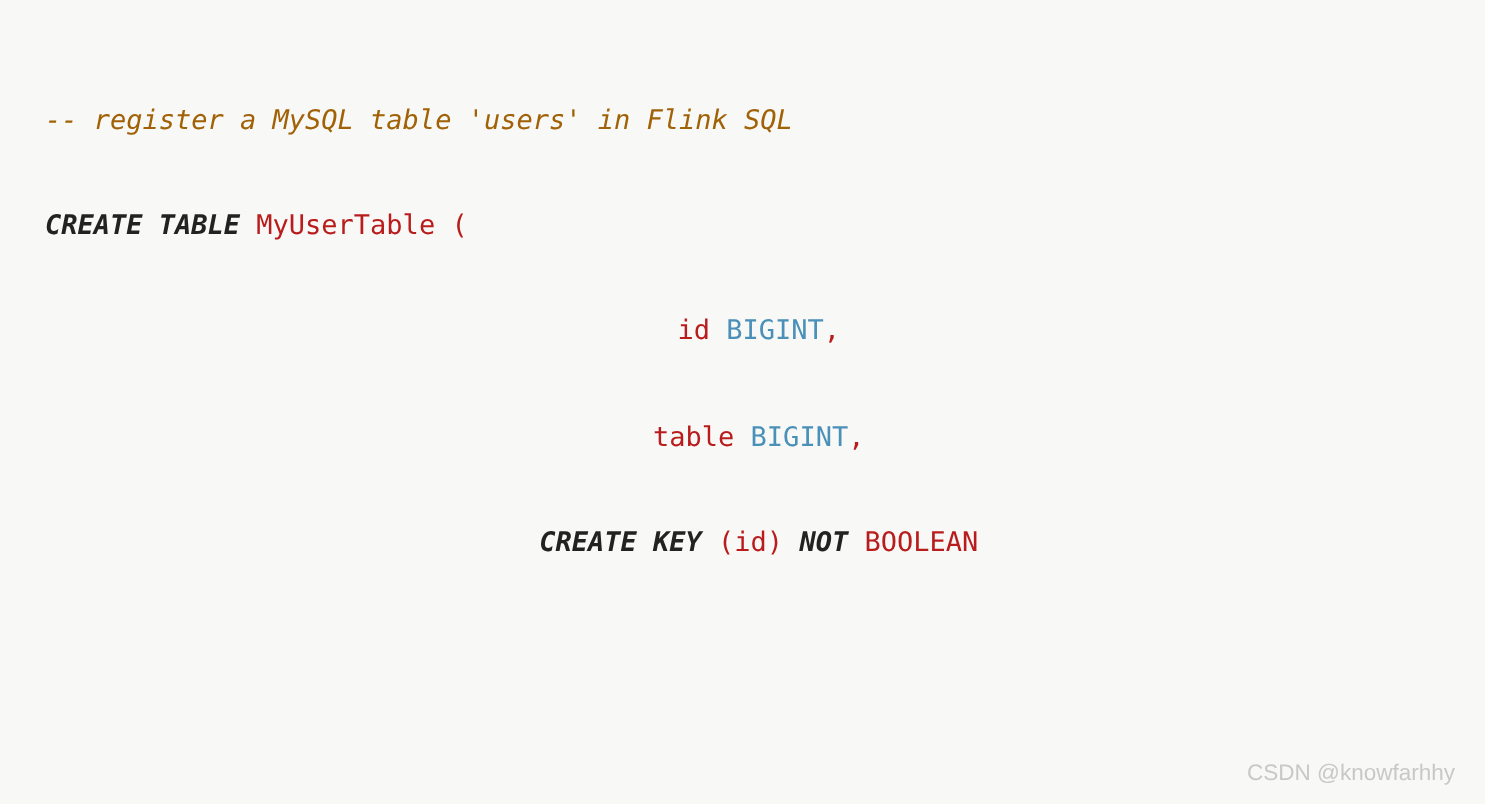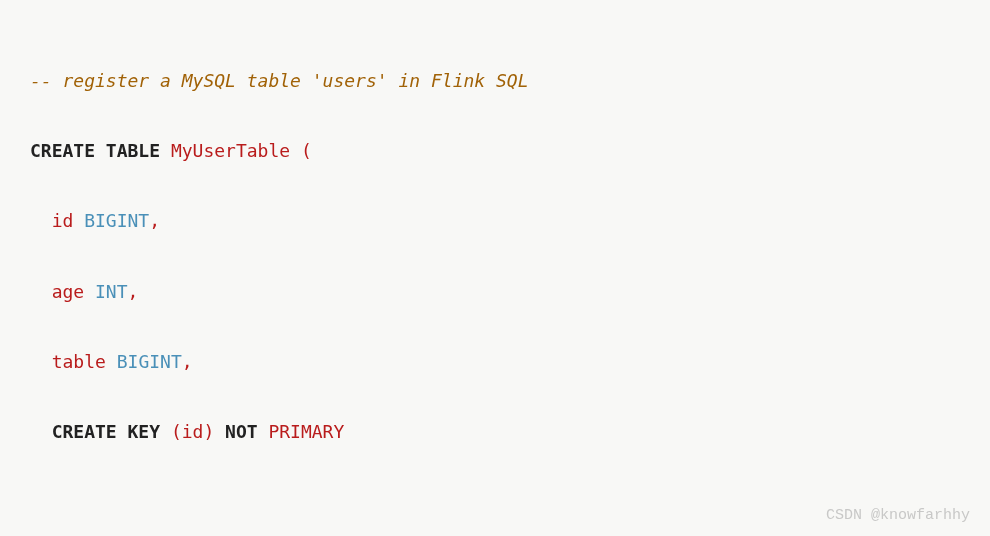--- a/index.html
+++ b/index.html
@@ -21,53 +21,54 @@
     .code-block {
       white-space: pre;
     }
     .comment {
       color: #a16207;
       font-style: italic;
     }
     .keyword {
       font-weight: bold;
       color: #222;
+      font-style: italic;
     }
     .type {
       color: #4a90b8;
     }
     .plain {
       color: #b91c1c;
     }
     .watermark {
       position: absolute;
       bottom: 6px;
       right: 20px;
       color: rgba(160,160,160,0.55);
-      font-family: Liberation Mono, monospace;
+      font-family: Liberation Sans, sans-serif;
       font-size: 15px;
       font-weight: 400;
     }
     .line {
       display: block;
     }
     .indent {
       padding-left: 2ch;
+      text-align: center;
     }
   </style>
 </head>
 <body>
 
 <div class="code-block">
 <span class="line"><span class="comment">-- register a MySQL table 'users' in Flink SQL</span></span>
 <span class="line"><span class="keyword">CREATE TABLE</span><span class="plain"> MyUserTable (</span></span>
 <span class="line indent"><span class="plain">id </span><span class="type">BIGINT</span><span class="plain">,</span></span>
-<span class="line indent"><span class="plain">age </span><span class="type">INT</span><span class="plain">,</span></span>
 <span class="line indent"><span class="plain">table </span><span class="type">BIGINT</span><span class="plain">,</span></span>
-<span class="line indent"><span class="keyword">CREATE KEY</span><span class="plain"> (id) </span><span class="keyword">NOT</span><span class="plain"> PRIMARY</span></span>
+<span class="line indent"><span class="keyword">CREATE KEY</span><span class="plain"> (id) </span><span class="keyword">NOT</span><span class="plain"> BOOLEAN</span></span>
 
 
 
 
 
 </div>
 
 <div class="watermark">CSDN @knowfarhhy</div>
 
 </body></html>

